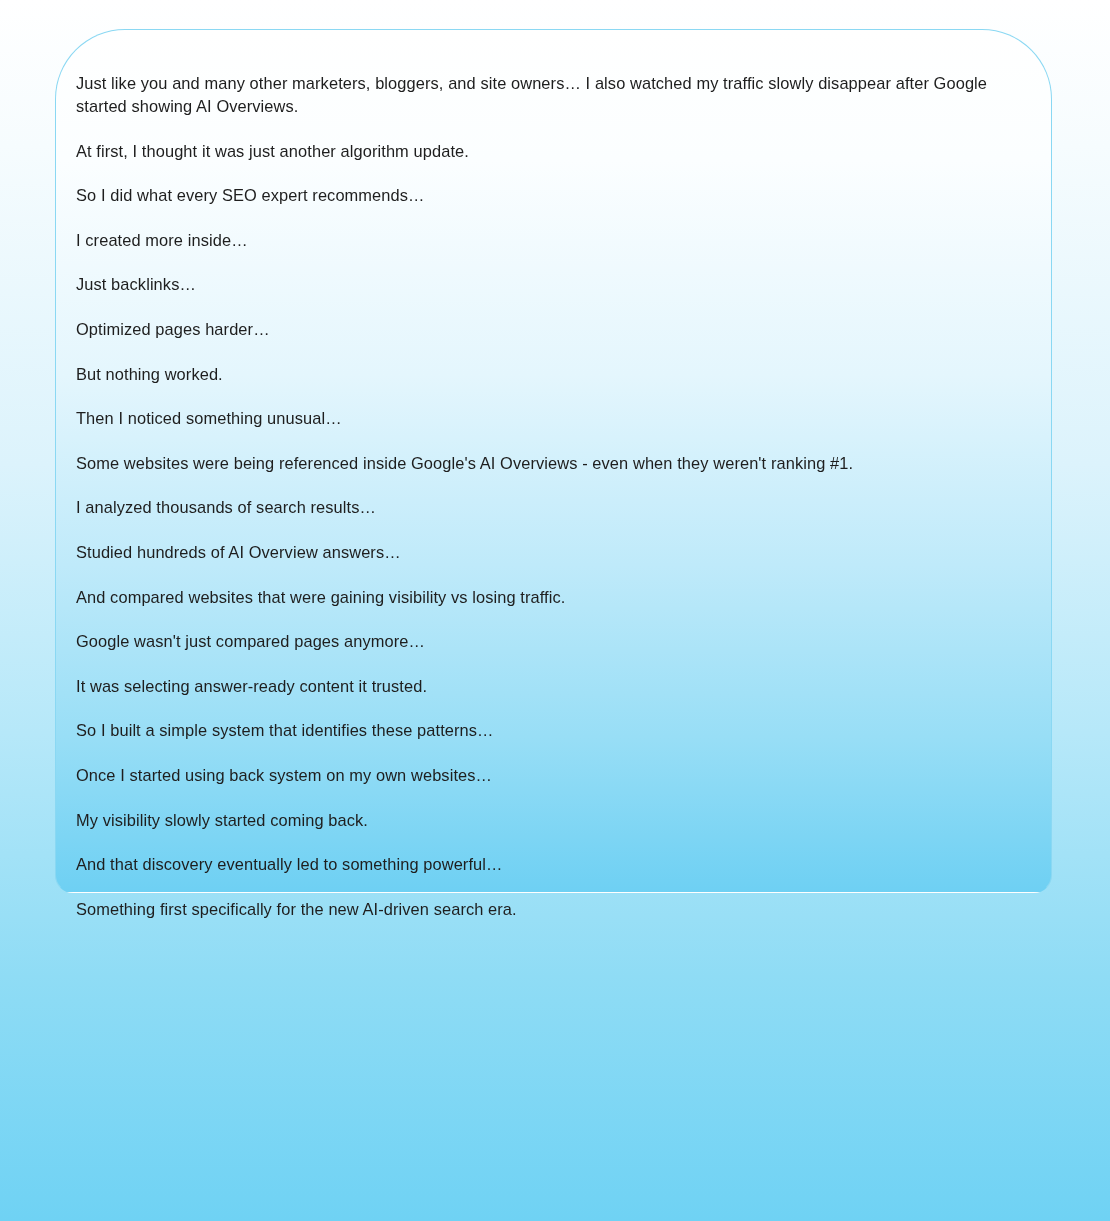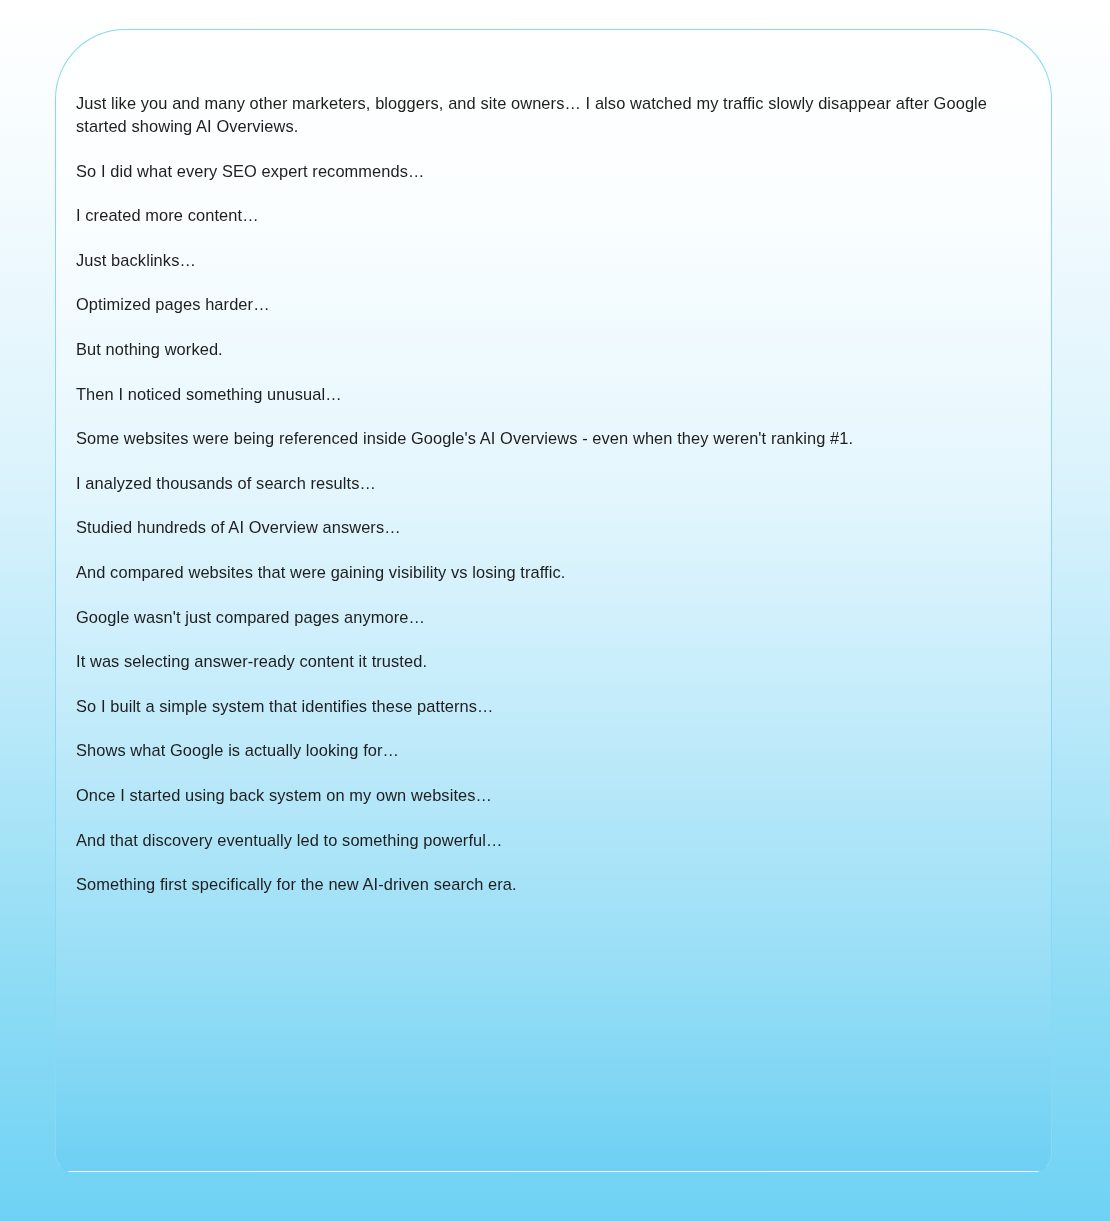--- a/index.html
+++ b/index.html
@@ -12,51 +12,52 @@
       overflow: hidden;
       position: relative;
       background: linear-gradient(180deg, #ffffff 0%, #f6fcfe 12%, #dcf3fc 38%, #b6e8f9 60%, #8fdcf5 80%, #6fd2f4 100%);
       font-family: "Liberation Sans", "DejaVu Sans", sans-serif;
     }
     .card {
       position: absolute;
       left: 55px;
       top: 29px;
       width: 997px;
-      height: 1143px;
+      height: 864px;
       box-sizing: border-box;
       border: 1px solid #8ad8f3;
       border-bottom-color: transparent;
       border-radius: 70px 70px 18px 18px;
       background: linear-gradient(180deg, #ffffff 0%, #fbfeff 15%, #e4f6fd 40%, #bfeafa 62%, #98def6 82%, #6ed0f3 100%);
-      padding: 62px 40px 0 20px;
+      padding: 42px 40px 0 20px;
     }
     .para {
       margin: 0 0 21.6px 0;
       font-size: 16.4px;
       line-height: 23px;
       color: #1e1e1e;
       letter-spacing: 0.1px;
     }
   </style>
 </head>
 <body>
 
 <div class="card">
   <p class="para">Just like you and many other marketers, bloggers, and site owners… I also watched my traffic slowly disappear after Google started showing AI Overviews.</p>
+  <p class="para">At first, I thought it was just another algorithm update.</p>
   <p class="para">So I did what every SEO expert recommends…</p>
-  <p class="para">I created more content…</p>
+  <p class="para">I created more inside…</p>
   <p class="para">Just backlinks…</p>
   <p class="para">Optimized pages harder…</p>
   <p class="para">But nothing worked.</p>
   <p class="para">Then I noticed something unusual…</p>
   <p class="para">Some websites were being referenced inside Google's AI Overviews - even when they weren't ranking #1.</p>
   <p class="para">I analyzed thousands of search results…</p>
   <p class="para">Studied hundreds of AI Overview answers…</p>
   <p class="para">And compared websites that were gaining visibility vs losing traffic.</p>
   <p class="para">Google wasn't just compared pages anymore…</p>
   <p class="para">It was selecting answer-ready content it trusted.</p>
   <p class="para">So I built a simple system that identifies these patterns…</p>
-  <p class="para">Shows what Google is actually looking for…</p>
   <p class="para">Once I started using back system on my own websites…</p>
+  <p class="para">My visibility slowly started coming back.</p>
   <p class="para">And that discovery eventually led to something powerful…</p>
   <p class="para">Something first specifically for the new AI-driven search era.</p>
 </div>
 
 </body></html>

